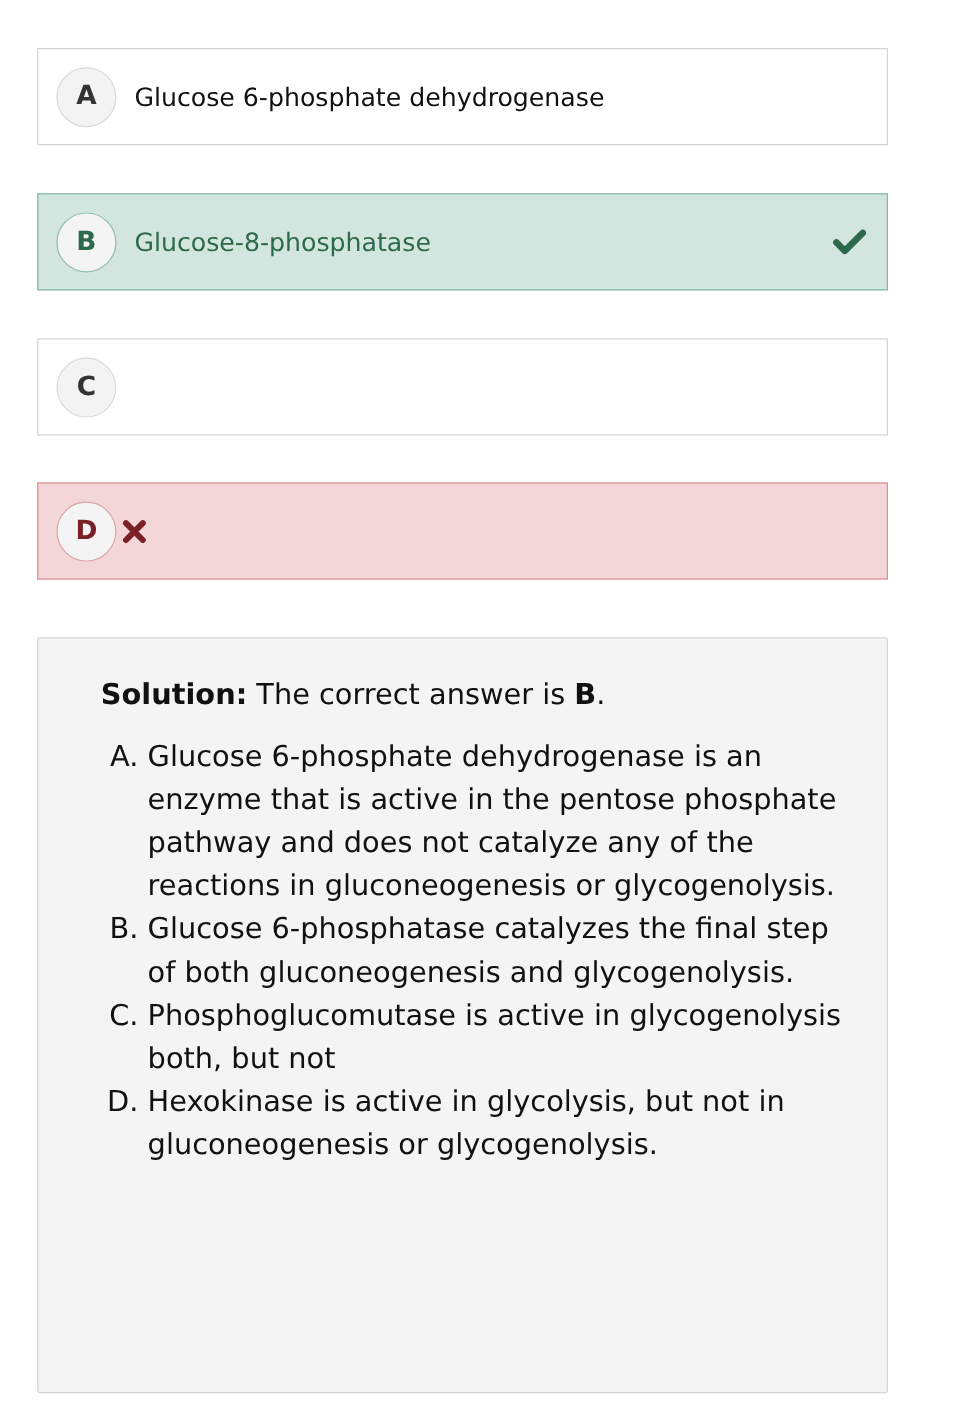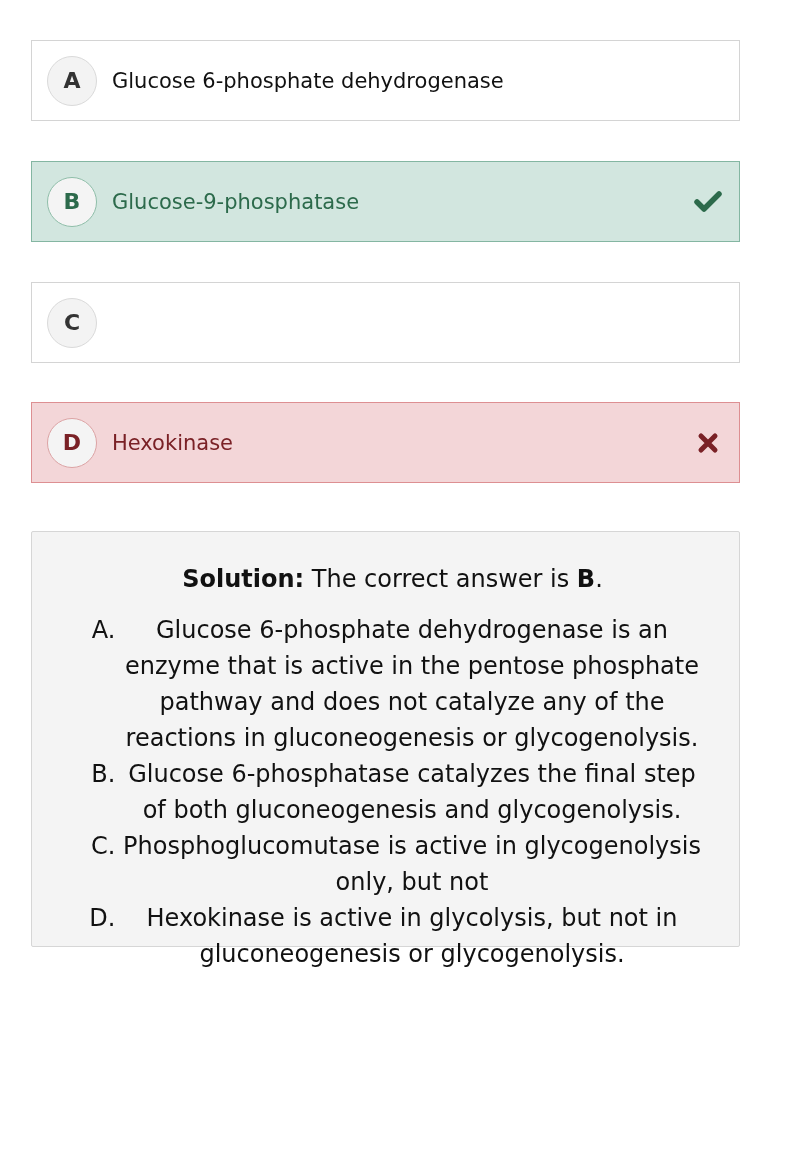--- a/index.html
+++ b/index.html
@@ -29,24 +29,23 @@
     display: flex; align-items: center; justify-content: center;
   }
   .option.correct { background: #d2e6df; border-color: #84b6a2; }
   .option.correct .badge { background: #f4f4f4; border-color: #8fbea9; color: #2c6a4b; }
   .option.correct .label { color: #2c6a4b; }
   .option.wrong { background: #f3d6d8; border-color: #dd8f92; }
   .option.wrong .badge { background: #f4f4f4; border-color: #dca3a4; color: #7a2126; }
   .option.wrong .label { color: #7a2126; }
 
   .solution {
-    position: absolute; left: 31px; top: 531px; width: 709px; height: 416px;
+    position: absolute; left: 31px; top: 531px; width: 709px; height: 630px;
     background: #f4f4f4; border: 1px solid #d6d6d6; border-radius: 2px;
     padding: 32px 38px 0 52px;
-    text-align: center;
   }
   .solution .summary { font-size: 24px; line-height: 30px; margin: 0; }
   .solution .summary b { font-weight: bold; }
   .solution ol {
     margin: 18px 0 13px 0; padding: 0 0 0 39px;
     font-size: 24px; line-height: 36px;
     list-style-type: upper-alpha;
   }
   .solution ol li { padding-left: 0; }
   .solution ol li.bold { font-weight: normal; }
@@ -55,43 +54,42 @@
 </head>
 <body>
 
 <div class="option" style="top:40px;">
   <div class="badge">A</div>
   <div class="label">Glucose 6-phosphate dehydrogenase</div>
 </div>
 
 <div class="option correct" style="top:161px;">
   <div class="badge">B</div>
-  <div class="label">Glucose-9-phosphatase</div>
+  <div class="label">Glucose-8-phosphatase</div>
   <div class="status-icon">
     <svg width="28" height="22" viewBox="0 0 28 22">
       <path d="M3 11 L10 18 L25 3" fill="none" stroke="#2c6a4b" stroke-width="5.5" stroke-linecap="round" stroke-linejoin="round"></path>
     </svg>
   </div>
 </div>
 
 <div class="option" style="top:282px;">
   <div class="badge">C</div>
 </div>
 
 <div class="option wrong" style="top:402px;">
   <div class="badge">D</div>
-  <div class="label">Hexokinase</div>
   <div class="status-icon">
     <svg width="22" height="22" viewBox="0 0 22 22">
       <path d="M4 4 L18 18 M18 4 L4 18" fill="none" stroke="#7a2126" stroke-width="5" stroke-linecap="round"></path>
     </svg>
   </div>
 </div>
 
 <div class="solution">
   <p class="summary"><b>Solution:</b><span> The correct answer is </span><b>B</b><span>.</span></p>
   <ol>
     <li>Glucose 6-phosphate dehydrogenase is an enzyme that is active in the pentose phosphate pathway and does not catalyze any of the reactions in gluconeogenesis or glycogenolysis.</li>
     <li class="bold"><span>Glucose 6-phosphatase catalyzes the final step of both gluconeogenesis and glycogenolysis.</span></li>
-    <li><span>Phosphoglucomutase is active in glycogenolysis only, but not</span><br></li>
+    <li><span>Phosphoglucomutase is active in glycogenolysis both, but not</span><br></li>
     <li>Hexokinase is active in glycolysis, but not in gluconeogenesis or glycogenolysis.</li>
   </ol>
 </div>
 
 </body></html>

